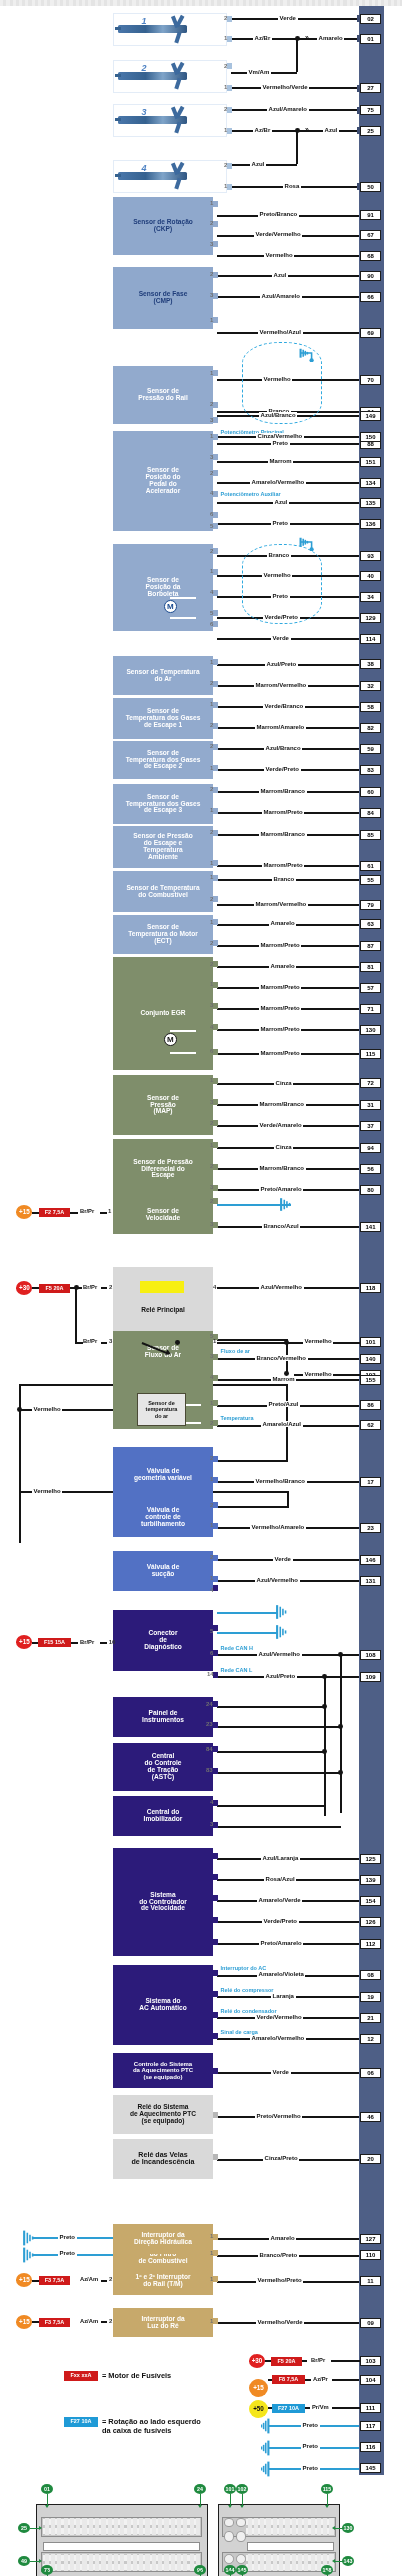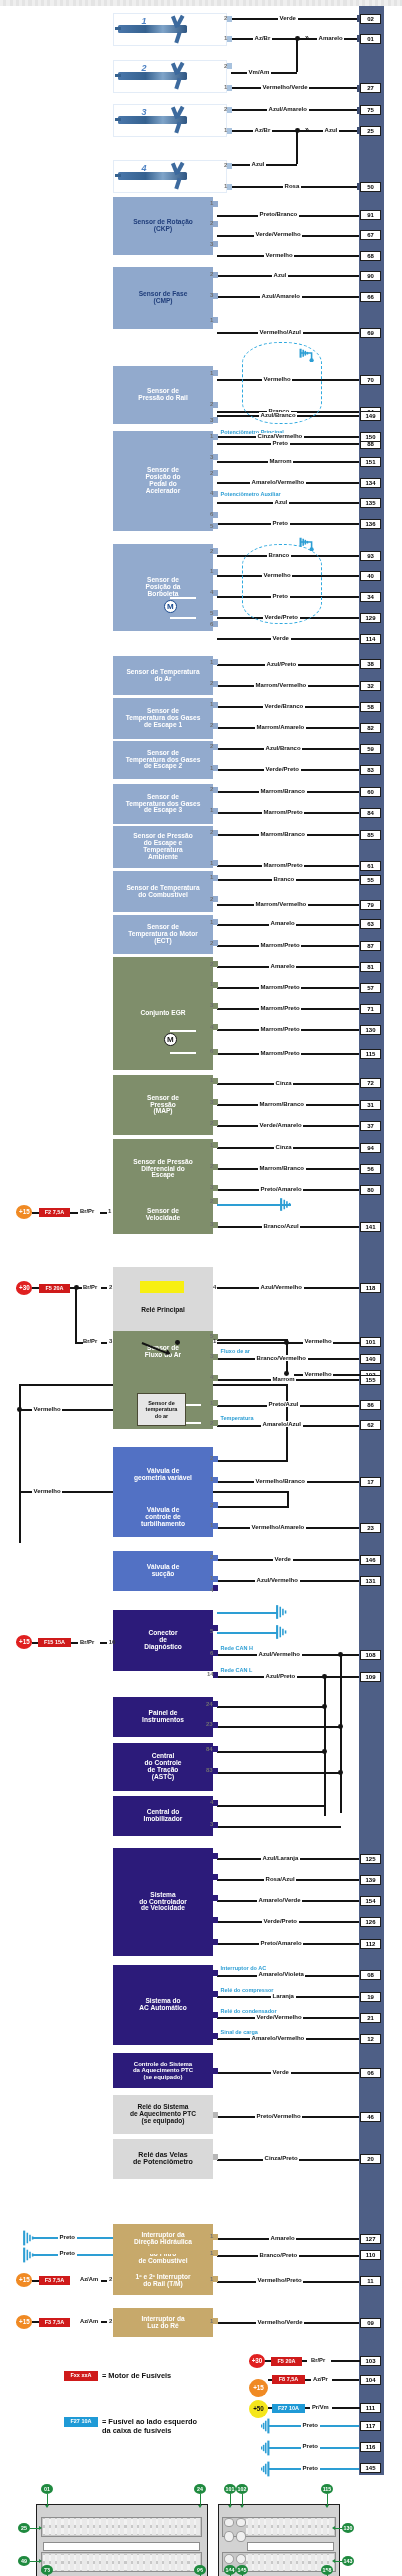--- a/index.html
+++ b/index.html
@@ -1174,21 +1174,21 @@
 de Aquecimento PTC
 (se equipado)</span>
   </div>
   <div class="tab tab-gray" style="left:213px; top:2112px;"></div>
   <div class="wire" style="left:217px; top:2116px; width:142px;"></div>
   <div class="wlabel" style="left:255px; top:2113px;">Preto/Vermelho</div>
   <div class="pin" style="left:360px; top:2112px;">46</div>
 
   <div class="blk blk-gray" style="left:113px; top:2139px; width:100px; height:40px;">
     <span style="font-size:7.1px;">Relé das Velas
-de Potenciômetro</span>
+de Incandescência</span>
   </div>
   <div class="tab tab-gray" style="left:213px; top:2154px;"></div>
   <div class="wire" style="left:217px; top:2159px; width:142px;"></div>
   <div class="wlabel" style="left:263px; top:2155px;">Cinza/Preto</div>
   <div class="pin" style="left:360px; top:2154px;">20</div>
 
   <div class="blk blk-tan" style="left:113px; top:2234px; width:100px; height:41px;">
     <span>Interruptor de Pressão
 do Filtro
 de Combustível</span>
@@ -1307,21 +1307,21 @@
     <line x1="5" y1="11" x2="5" y2="23" stroke="#2d9ed4" stroke-width="3"></line>
     <line x1="1" y1="14" x2="1" y2="20" stroke="#2d9ed4" stroke-width="3"></line>
   </svg>
   <div class="wire wire-cyan" style="left:269px; top:2468px; width:90px;"></div>
   <div class="wlabel" style="left:301px; top:2465px;">Preto</div>
   <div class="pin" style="left:360px; top:2463px;">145</div>
 
   <div class="fuse" style="left:64px; top:2371px; width:34px; height:9.5px; line-height:9.5px;">Fxx xxA</div>
   <div class="legend-txt" style="left:102px; top:2371px;">= Motor de Fusíveis</div>
   <div class="fuse fuse-blue" style="left:64px; top:2417px; width:34px; height:9.5px; line-height:9.5px;">F27 10A</div>
-  <div class="legend-txt" style="left:102px; top:2417px;">= Fusível ao lado esquerdo
+  <div class="legend-txt" style="left:102px; top:2417px;">= Rotação ao lado esquerdo
 da caixa de fusíveis</div>
 
   <div class="conn-shell" style="left:36px; top:2504px; width:172px; height:78px;"></div>
   <div class="conn-inner" style="left:41px; top:2517px; width:161px; height:20px;"></div>
   <div class="conn-slot" style="left:43px; top:2542px; width:157px; height:8.5px;"></div>
   <div class="conn-inner" style="left:41px; top:2552px; width:161px; height:20px;"></div>
 
   <div style="position:absolute; left:43px; top:2518px; width:157px; height:17px; z-index:6;
               background:
                 repeating-linear-gradient(90deg, transparent 0 1.6px, #e9e9e9 1.6px 5.8px, transparent 5.8px 6.3px),

